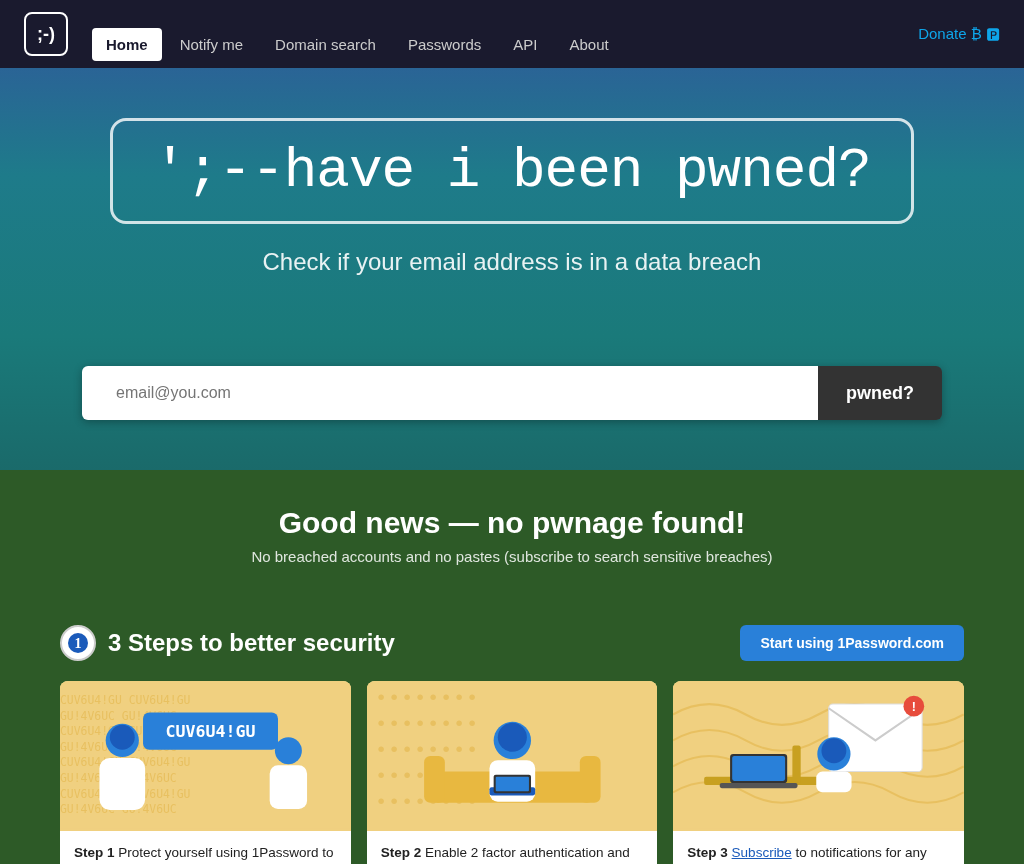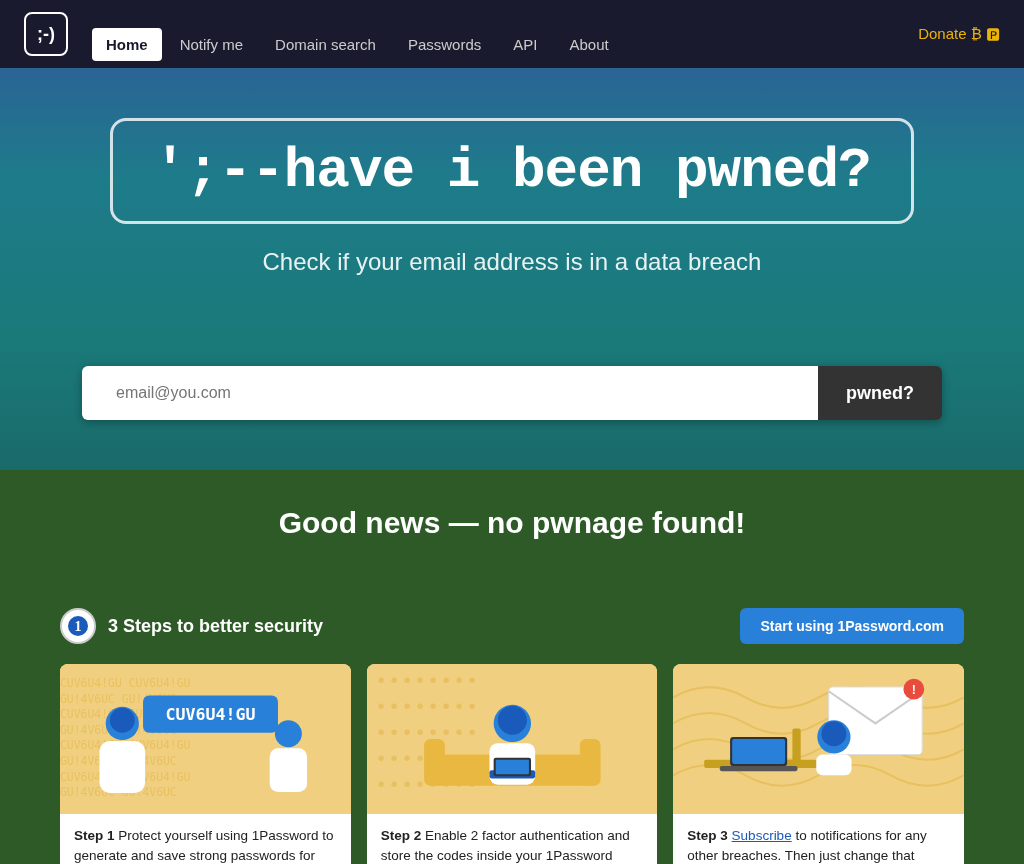--- a/index.html
+++ b/index.html
@@ -42,21 +42,21 @@
       border-radius: 4px;
       font-size: 15px;
       cursor: pointer;
     }
     .nav-link.active {
       background: #fff;
       color: #1a1a2e;
       font-weight: 600;
     }
     .nav-donate {
-      color: #eab308;
+      color: #0ea5e9;
       font-size: 15px;
       cursor: pointer;
       margin-left: auto;
     }
 
     
     .hero {
       background: linear-gradient(180deg, #2a6496 0%, #1e7b8a 40%, #1a7a7a 100%);
       padding: 50px 20px 60px;
       text-align: center;
@@ -64,21 +64,21 @@
     .hero-title-box {
       border: 3px solid rgba(255,255,255,0.8);
       border-radius: 16px;
       display: inline-block;
       padding: 18px 40px;
       margin-bottom: 24px;
     }
     .hero-title {
       color: #fff;
       font-size: 56px;
-      font-weight: 700;
+      font-weight: 400;
       font-family: 'Courier New', monospace;
       letter-spacing: -1px;
     }
     .hero-subtitle {
       color: rgba(255,255,255,0.9);
       font-size: 24px;
       margin-bottom: 0;
     }
 
     
@@ -157,21 +157,21 @@
       display: flex;
       align-items: center;
       justify-content: center;
       font-size: 20px;
       font-weight: 900;
       color: #1a5aba;
       border: 2px solid #ccc;
     }
     .steps-title {
       color: #fff;
-      font-size: 18px;
+      font-size: 24px;
       font-weight: 600;
     }
     .start-button {
       background: #2980d9;
       color: #fff;
       border: none;
       padding: 10px 20px;
       border-radius: 6px;
       font-size: 14px;
       font-weight: 700;
@@ -240,20 +240,21 @@
 
 <div class="search-section">
   <div class="search-bar">
     <input class="search-input" type="email" value="" placeholder="email@you.com" style="">
     <button class="search-button">pwned?</button>
   </div>
 </div>
 
 <section class="result-section">
   <h2 class="result-title">Good news — no pwnage found!</h2>
+  <p class="result-subtitle">No breached accounts and no pastes (subscribe to search sensitive breaches)</p>
 </section>
 
 <section class="steps-section">
   <div class="steps-header">
     <div class="steps-header-left">
       <div class="onepassword-icon">
         <svg width="22" height="22" viewBox="0 0 22 22">
           <circle cx="11" cy="11" r="10" fill="#1a5aba"></circle>
           <text x="11" y="16" text-anchor="middle" fill="white" font-size="14" font-weight="900" font-family="Georgia,serif">1</text>
         </svg>

